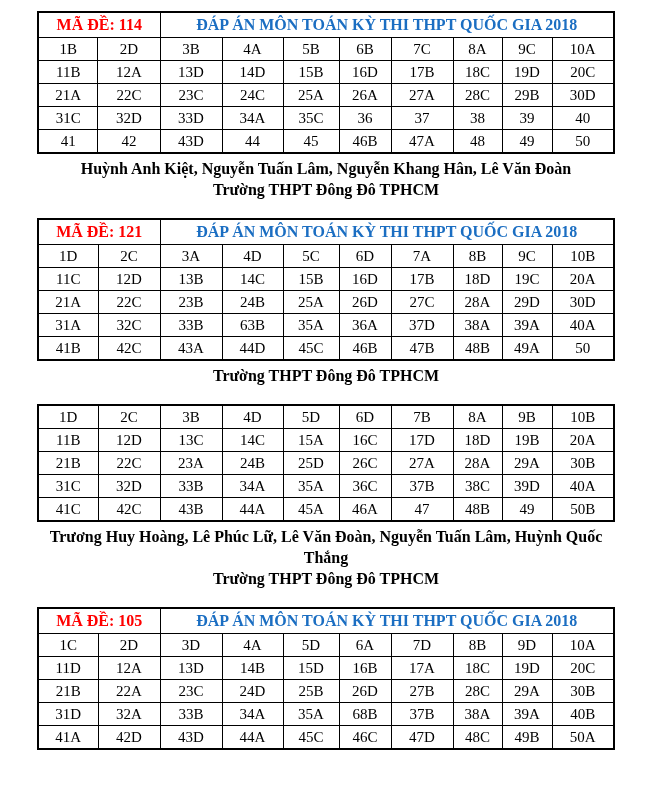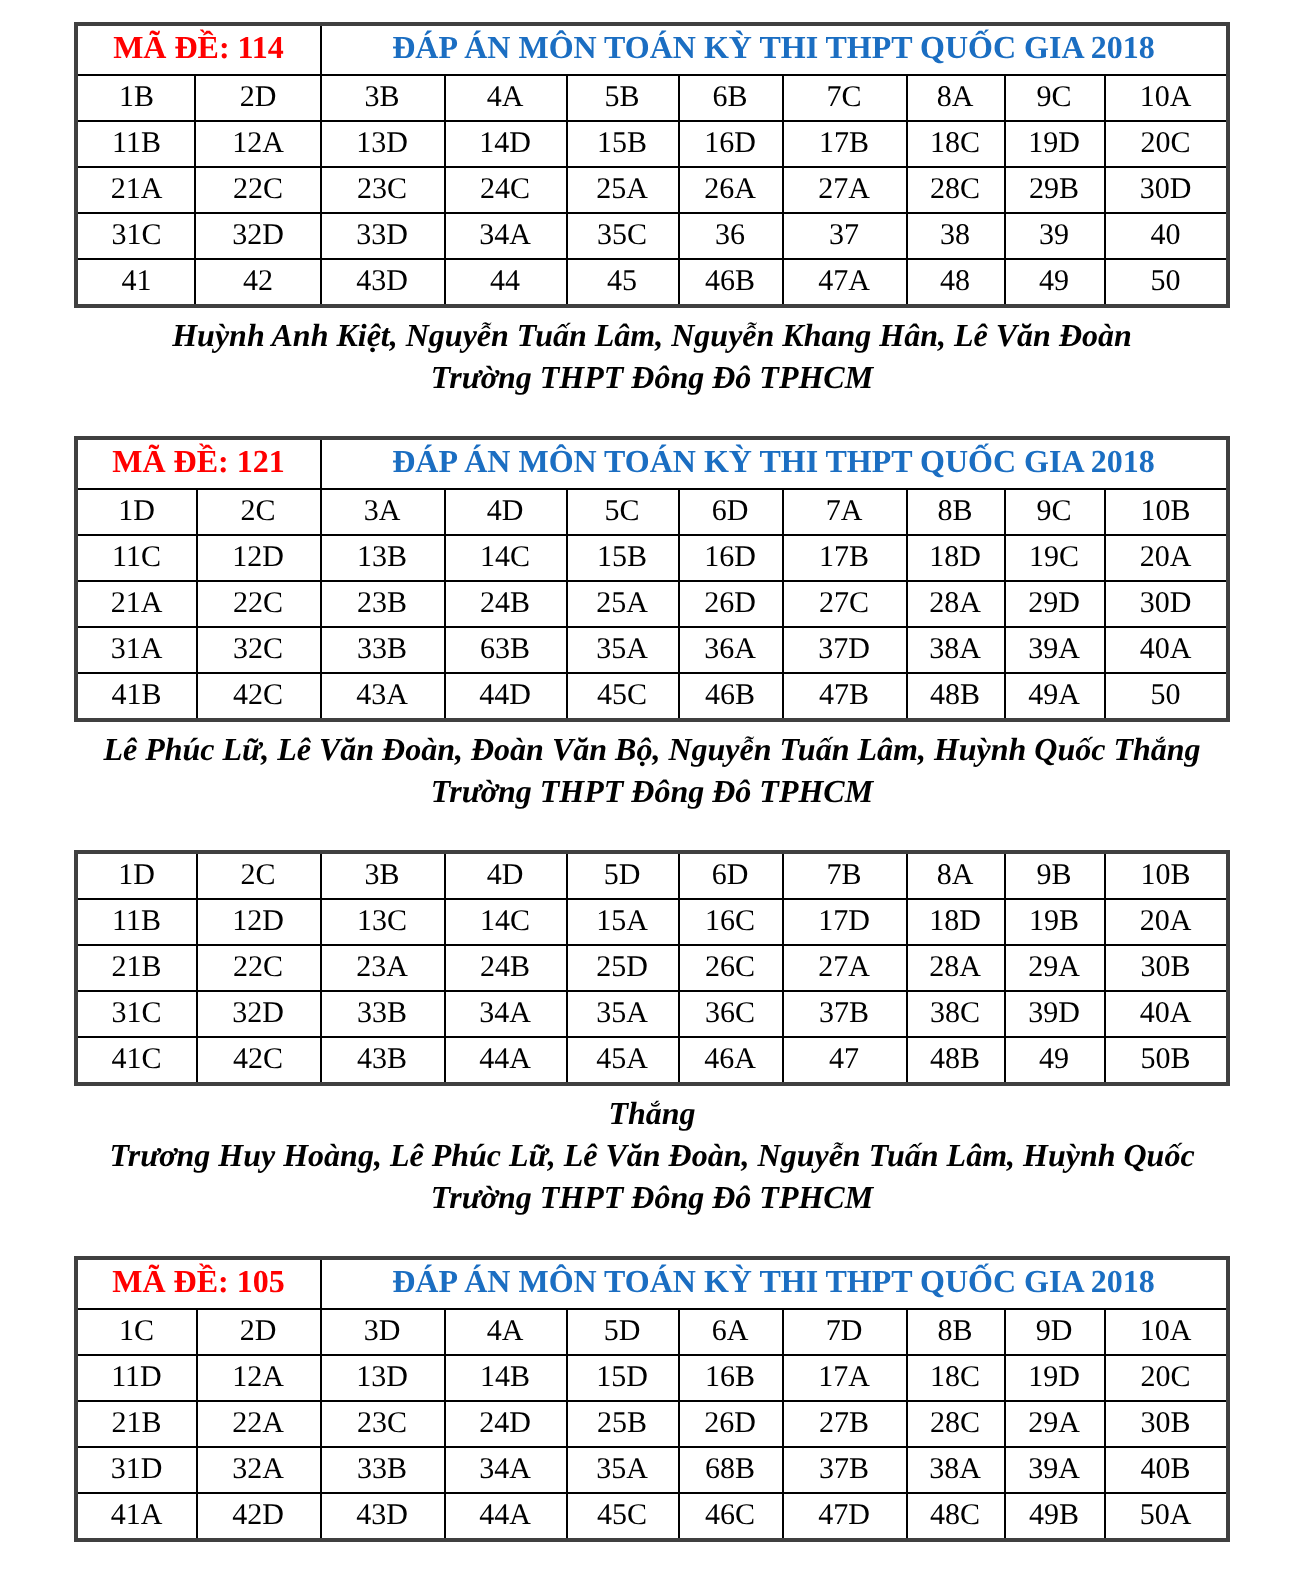--- a/index.html
+++ b/index.html
@@ -17,21 +17,21 @@
     box-sizing: border-box;
   }
   .answer-section {
     margin-bottom: 18px;
   }
   table.answer-table {
     border-collapse: collapse;
     table-layout: fixed;
     width: 578px;
     margin: 0 auto;
-    border: 2px solid #404040;
+    border: 2px solid #000000;
   }
   table.answer-table td {
     border: 1px solid #000000;
     text-align: center;
     vertical-align: middle;
     font-size: 15px;
     height: 22px;
     padding: 0 2px;
     overflow: hidden;
     white-space: nowrap;
@@ -51,21 +51,20 @@
   .caption-block {
     margin-top: 4px;
   }
   p.caption-line {
     margin: 0;
     text-align: center;
     font-weight: bold;
     font-size: 16px;
     line-height: 21px;
     white-space: nowrap;
-    font-style: italic;
   }
 </style>
 </head>
 <body style="--code-color: #ff0000; --title-color: #1b6ec2;">
 
 <main id="doc">
   <section class="answer-section">
     <table class="answer-table">
       <colgroup>
         <col style="width:60px">
@@ -227,21 +226,20 @@
             <td>45C</td>
             <td>46B</td>
             <td>47B</td>
             <td>48B</td>
             <td>49A</td>
             <td>50</td>
           </tr>
         </tbody>
     </table>
     <div class="caption-block">
-        <p class="caption-line">Lê Phúc Lữ, Lê Văn Đoàn, Đoàn Văn Bộ, Nguyễn Tuấn Lâm, Huỳnh Quốc Thắng</p>
         <p class="caption-line">Trường THPT Đông Đô TPHCM</p>
       </div>
   </section>
 
   <section class="answer-section">
     <table class="answer-table">
       <colgroup>
         <col style="width:60px">
           <col style="width:62px">
           <col style="width:62px">
@@ -310,22 +308,22 @@
             <td>45A</td>
             <td>46A</td>
             <td>47</td>
             <td>48B</td>
             <td>49</td>
             <td>50B</td>
           </tr>
         </tbody>
     </table>
     <div class="caption-block">
+        <p class="caption-line">Trương Huy Hoàng, Lê Phúc Lữ, Lê Văn Đoàn, Nguyễn Tuấn Lâm, Huỳnh Quốc</p>
         <p class="caption-line">Thắng</p>
-        <p class="caption-line">Trương Huy Hoàng, Lê Phúc Lữ, Lê Văn Đoàn, Nguyễn Tuấn Lâm, Huỳnh Quốc</p>
         <p class="caption-line">Trường THPT Đông Đô TPHCM</p>
       </div>
   </section>
 
   <section class="answer-section">
     <table class="answer-table">
       <colgroup>
         <col style="width:60px">
           <col style="width:62px">
           <col style="width:62px">

